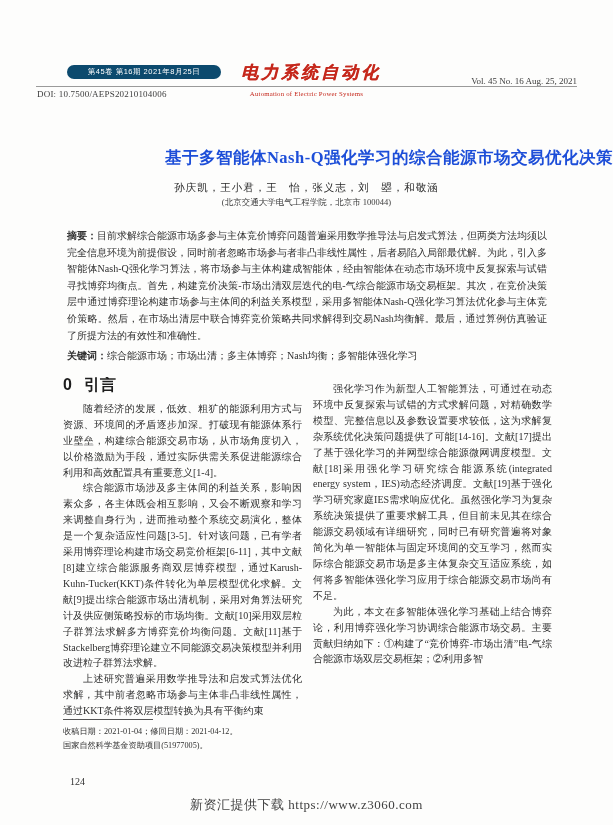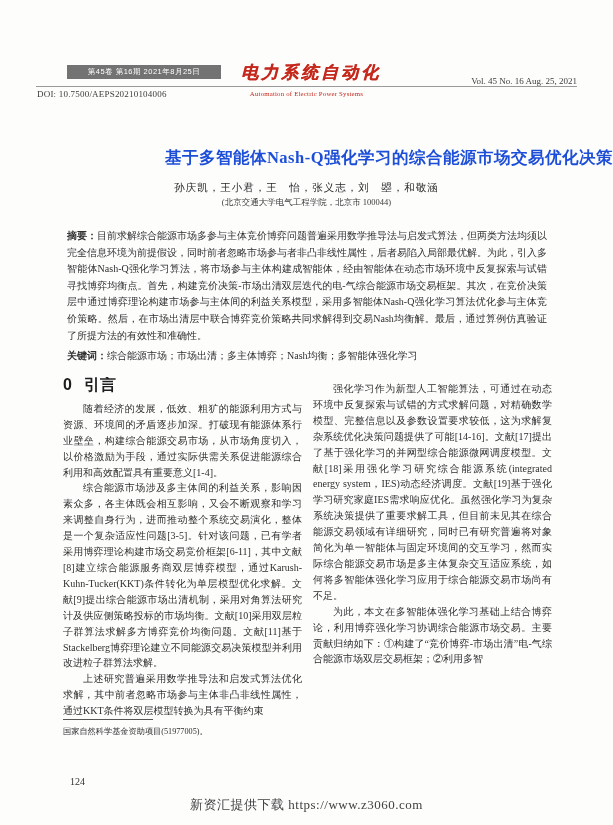--- a/index.html
+++ b/index.html
@@ -4,22 +4,22 @@
 <style>
   html,body { margin:0; padding:0; background:#e8e8e6; }
   #page {
     position:relative; width:613px; height:825px; margin:0 auto;
     background:#fdfdfc; color:#2f2f2f; overflow:hidden;
     font-family:"Liberation Serif","DejaVu Serif",serif;
   }
   
   .vol-box {
     position:absolute; left:67px; top:65px; width:154px; height:14px;
-    background:#737373; color:#ffffff; font-size:7.5px; line-height:14px;
-    text-align:center; letter-spacing:0.5px; font-family:"Liberation Sans",sans-serif;
+    background:#0c4a6e; color:#ffffff; font-size:7.5px; line-height:14px;
+    text-align:center; letter-spacing:0.5px; font-family:"Liberation Sans",sans-serif;border-radius:7px;
   }
   .doi { position:absolute; left:37px; top:89px; font-size:9px; color:#3c3c3c; letter-spacing:0.2px; }
   .header-line { position:absolute; left:36px; top:86px; width:541px; border-top:1px solid #9a9a9a; height:0; }
   .logo-cn {
     position:absolute; left:9px; right:0; top:61px; text-align:center;
     color:#c5281c; font-size:17px; font-weight:bold; font-style:italic;
     letter-spacing:3px; text-shadow:0.4px 0 0 #c5281c;
   }
   .logo-en { position:absolute; left:0; right:0; top:90px; text-align:center; color:#c5281c; font-size:6.8px; letter-spacing:0.2px; }
   .vol-en { position:absolute; right:36px; top:76px; font-size:9px; color:#3c3c3c; }
@@ -87,19 +87,20 @@
       <p class="indent">上述研究普遍采用数学推导法和启发式算法优化求解，其中前者忽略市场参与主体非凸非线性属性，通过KKT条件将双层模型转换为具有平衡约束</p>
     </div>
     <div class="col col-right">
       <p class="indent">强化学习作为新型人工智能算法，可通过在动态环境中反复探索与试错的方式求解问题，对精确数学模型、完整信息以及参数设置要求较低，这为求解复杂系统优化决策问题提供了可能[14-16]。文献[17]提出了基于强化学习的并网型综合能源微网调度模型。文献[18]采用强化学习研究综合能源系统(integrated energy system，IES)动态经济调度。文献[19]基于强化学习研究家庭IES需求响应优化。虽然强化学习为复杂系统决策提供了重要求解工具，但目前未见其在综合能源交易领域有详细研究，同时已有研究普遍将对象简化为单一智能体与固定环境间的交互学习，然而实际综合能源交易市场是多主体复杂交互适应系统，如何将多智能体强化学习应用于综合能源交易市场尚有不足。</p>
       <p class="indent">为此，本文在多智能体强化学习基础上结合博弈论，利用博弈强化学习协调综合能源市场交易。主要贡献归纳如下：①构建了“竞价博弈-市场出清”电-气综合能源市场双层交易框架；②利用多智</p>
     </div>
   </div>
 
   <div class="footnote">
     <div class="fn-rule"></div>
+    <p>收稿日期：2021-01-04；修回日期：2021-04-12。</p>
     <p>国家自然科学基金资助项目(51977005)。</p>
   </div>
 
   <div class="page-number">124</div>
   <div class="watermark">新资汇提供下载 https://www.z3060.com</div>
 
 </div>
 
 </body></html>

